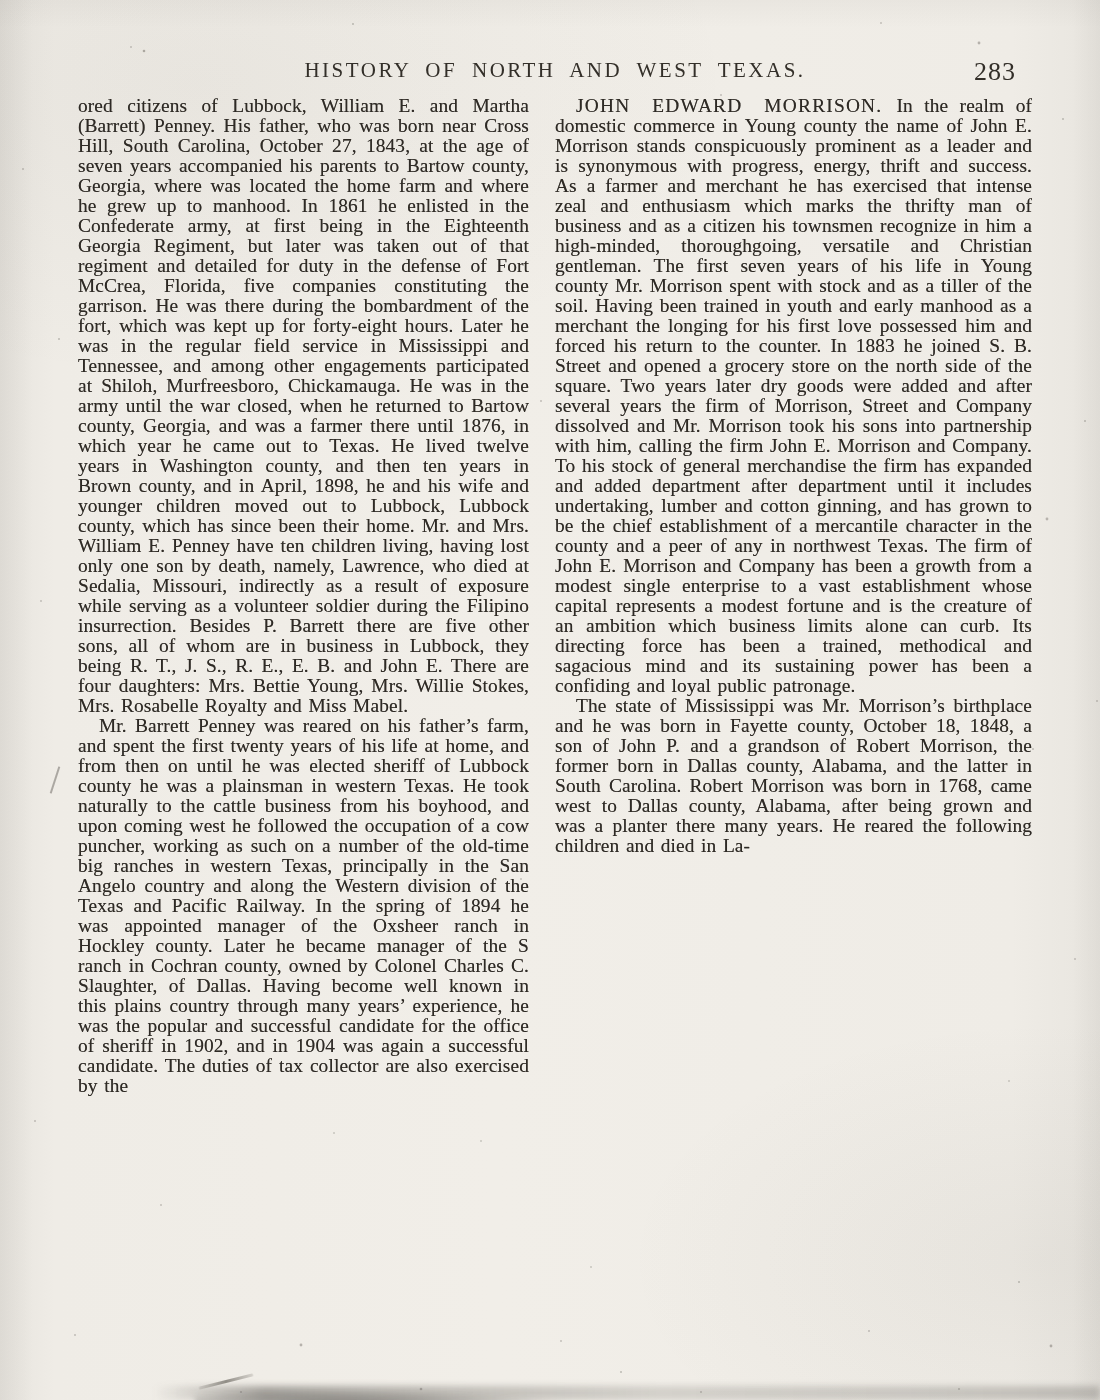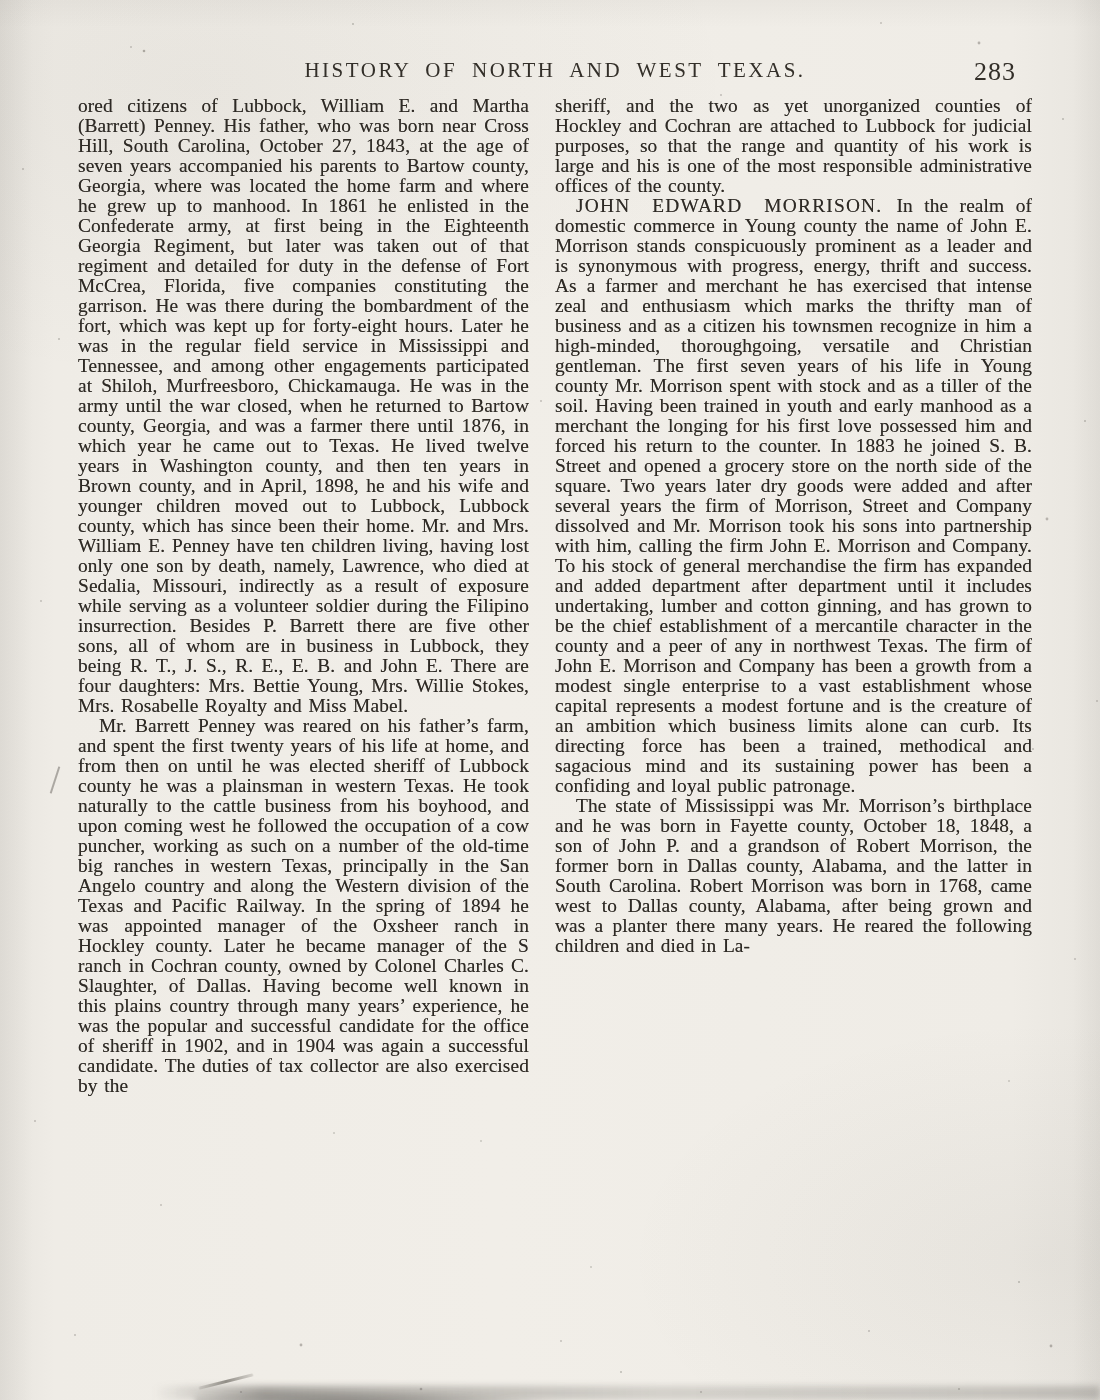--- a/index.html
+++ b/index.html
@@ -133,21 +133,20 @@
     <span class="title">HISTORY OF NORTH AND WEST TEXAS.</span>
   </div>
   <div class="page-number">283</div>
 
   <div class="col col-left">
     <p>ored citizens of Lubbock, William E. and Martha (Barrett) Penney.  His father, who was born near Cross Hill, South Carolina, October 27, 1843, at the age of seven years accompanied his parents to Bartow county, Georgia, where was located the home farm and where he grew up to manhood.  In 1861 he enlisted in the Confederate army, at first being in the Eighteenth Georgia Regiment, but later was taken out of that regiment and detailed for duty in the defense of Fort McCrea, Florida, five companies constituting the garrison.  He was there during the bombardment of the fort, which was kept up for forty-eight hours.  Later he was in the regular field service in Mississippi and Tennessee, and among other engagements participated at Shiloh, Murfreesboro, Chickamauga.  He was in the army until the war closed, when he returned to Bartow county, Georgia, and was a farmer there until 1876, in which year he came out to Texas.  He lived twelve years in Washington county, and then ten years in Brown county, and in April, 1898, he and his wife and younger children moved out to Lubbock, Lubbock county, which has since been their home.  Mr. and Mrs. William E. Penney have ten children living, having lost only one son by death, namely, Lawrence, who died at Sedalia, Missouri, indirectly as a result of exposure while serving as a volunteer soldier during the Filipino insurrection.  Besides P. Barrett there are five other sons, all of whom are in business in Lubbock, they being R. T., J. S., R. E., E. B. and John E.  There are four daughters:  Mrs. Bettie Young, Mrs. Willie Stokes, Mrs. Rosabelle Royalty and Miss Mabel.</p>
     <p class="indent">Mr. Barrett Penney was reared on his father’s farm, and spent the first twenty years of his life at home, and from then on until he was elected sheriff of Lubbock county he was a plainsman in western Texas.  He took naturally to the cattle business from his boyhood, and upon coming west he followed the occupation of a cow puncher, working as such on a number of the old-time big ranches in western Texas, principally in the San Angelo country and along the Western division of the Texas and Pacific Railway.  In the spring of 1894 he was appointed manager of the Oxsheer ranch in Hockley county.  Later he became manager of the S ranch in Cochran county, owned by Colonel Charles C. Slaughter, of Dallas.  Having become well known in this plains country through many years’ experience, he was the popular and successful candidate for the office of sheriff in 1902, and in 1904 was again a successful candidate.  The duties of tax collector are also exercised by the</p>
   </div>
 
   <div class="col col-right">
-    <p>sheriff, and the two as yet unorganized counties of Hockley and Cochran are attached to Lubbock for judicial purposes, so that the range and quantity of his work is large and his is one of the most responsible administrative offices of the county.</p>
     <p class="indent section-gap"><span class="runin-heading">JOHN EDWARD MORRISON.</span><span>In the realm of domestic commerce in Young county the name of John E. Morrison stands conspicuously prominent as a leader and is synonymous with progress, energy, thrift and success.  As a farmer and merchant he has exercised that intense zeal and enthusiasm which marks the thrifty man of business and as a citizen his townsmen recognize in him a high-minded, thoroughgoing, versatile and Christian gentleman.  The first seven years of his life in Young county Mr. Morrison spent with stock and as a tiller of the soil.  Having been trained in youth and early manhood as a merchant the longing for his first love possessed him and forced his return to the counter.  In 1883 he joined S. B. Street and opened a grocery store on the north side of the square.  Two years later dry goods were added and after several years the firm of Morrison, Street and Company dissolved and Mr. Morrison took his sons into partnership with him, calling the firm John E. Morrison and Company.  To his stock of general merchandise the firm has expanded and added department after department until it includes undertaking, lumber and cotton ginning, and has grown to be the chief establishment of a mercantile character in the county and a peer of any in northwest Texas.  The firm of John E. Morrison and Company has been a growth from a modest single enterprise to a vast establishment whose capital represents a modest fortune and is the creature of an ambition which business limits alone can curb.  Its directing force has been a trained, methodical and sagacious mind and its sustaining power has been a confiding and loyal public patronage.</span></p>
     <p class="indent">The state of Mississippi was Mr. Morrison’s birthplace and he was born in Fayette county, October 18, 1848, a son of John P. and a grandson of Robert Morrison, the former born in Dallas county, Alabama, and the latter in South Carolina.  Robert Morrison was born in 1768, came west to Dallas county, Alabama, after being grown and was a planter there many years.  He reared the following children and died in La-</p>
   </div>
 
   <div class="margin-mark"></div>
   <div class="pencil-mark"></div>
   <div class="bottom-smudge"></div>
   <div class="bottom-smudge-dark"></div>
 
 </div>

